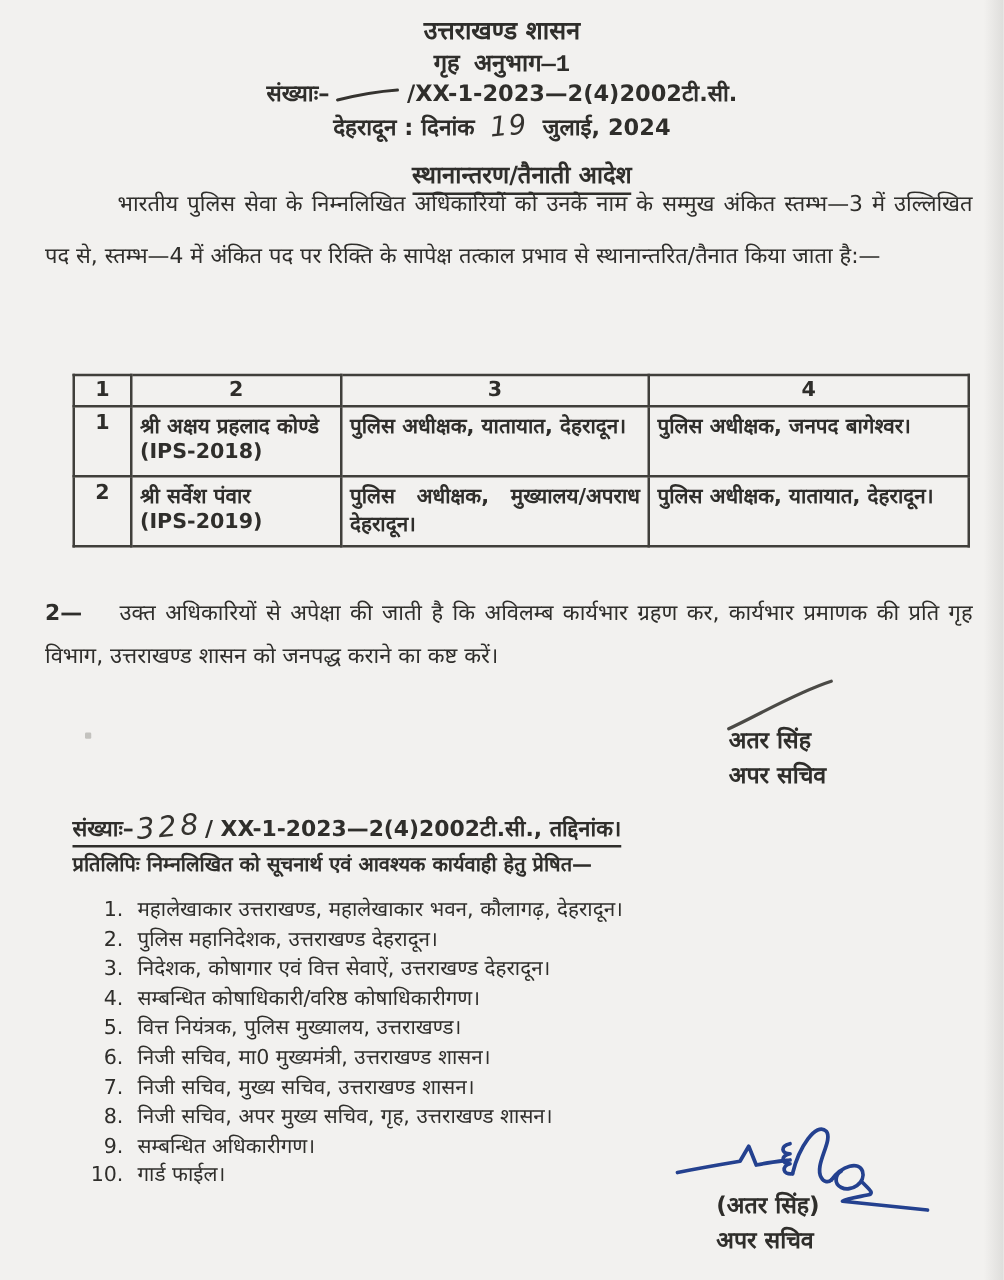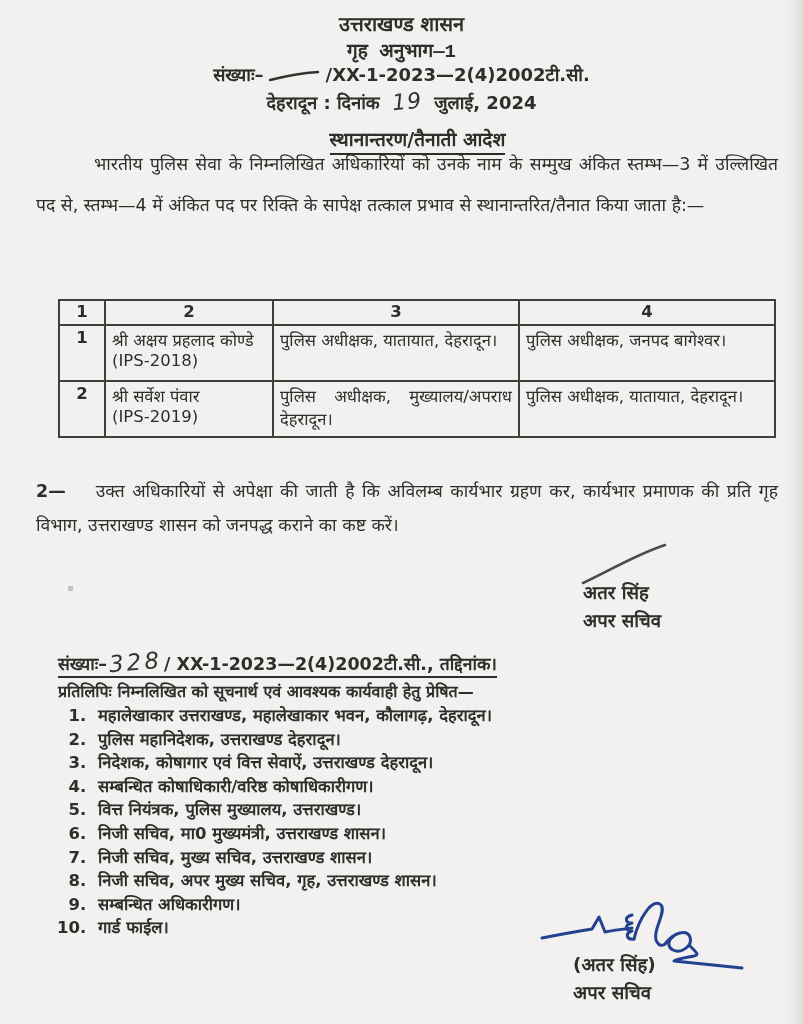--- a/index.html
+++ b/index.html
@@ -68,21 +68,21 @@
     border:2px solid #403f3b;
     padding:2px 6px;
     vertical-align:top;
   }
   table.tbl th{font-weight:700;padding:4px 2px;}
   tr.colnums td{
     text-align:center;font-weight:700;
     padding:1px 2px 3px 2px;
   }
   td.sno{text-align:center;font-weight:600;padding-top:6px;}
-  td.cell{font-weight:400;padding-top:5px;height:50px;border-radius:15px;}
+  td.cell{font-weight:700;padding-top:5px;height:50px;border-radius:15px;}
   td.just{text-align:justify;}
   td .blk{display:block;}
   
   .sigtext{
     font-size:18.5px;font-weight:700;line-height:28px;
   }
   .sig1{top:579px;left:583px;}
   .sig2{top:951px;left:573px;}
   .sigstroke1{top:541px;left:579px;}
   .sigstroke2{top:884px;left:534px;}
@@ -94,22 +94,22 @@
     padding-bottom:1px;
   }
   .hand-no{font-size:23px;letter-spacing:3px;margin:0 2px;}
   .copyintro{
     top:680px;left:58px;
     font-size:16px;font-weight:600;
   }
   ol.copies{
     position:absolute;top:700px;left:58px;
     width:600px;
-    margin:4px;padding:0 0 0 30px;
-    font-size:16.5px;font-weight:700;
+    margin:16px;padding:0 0 0 30px;
+    font-size:16.5px;font-weight:400;
     list-style:decimal;
   }
   ol.copies li{
     line-height:23.6px;
     padding-left:6px;
   }
   
   .edge{
     position:absolute;top:0;right:0;bottom:0;width:16px;
     background:linear-gradient(to right, rgba(80,80,75,0), rgba(80,80,75,0.12));

